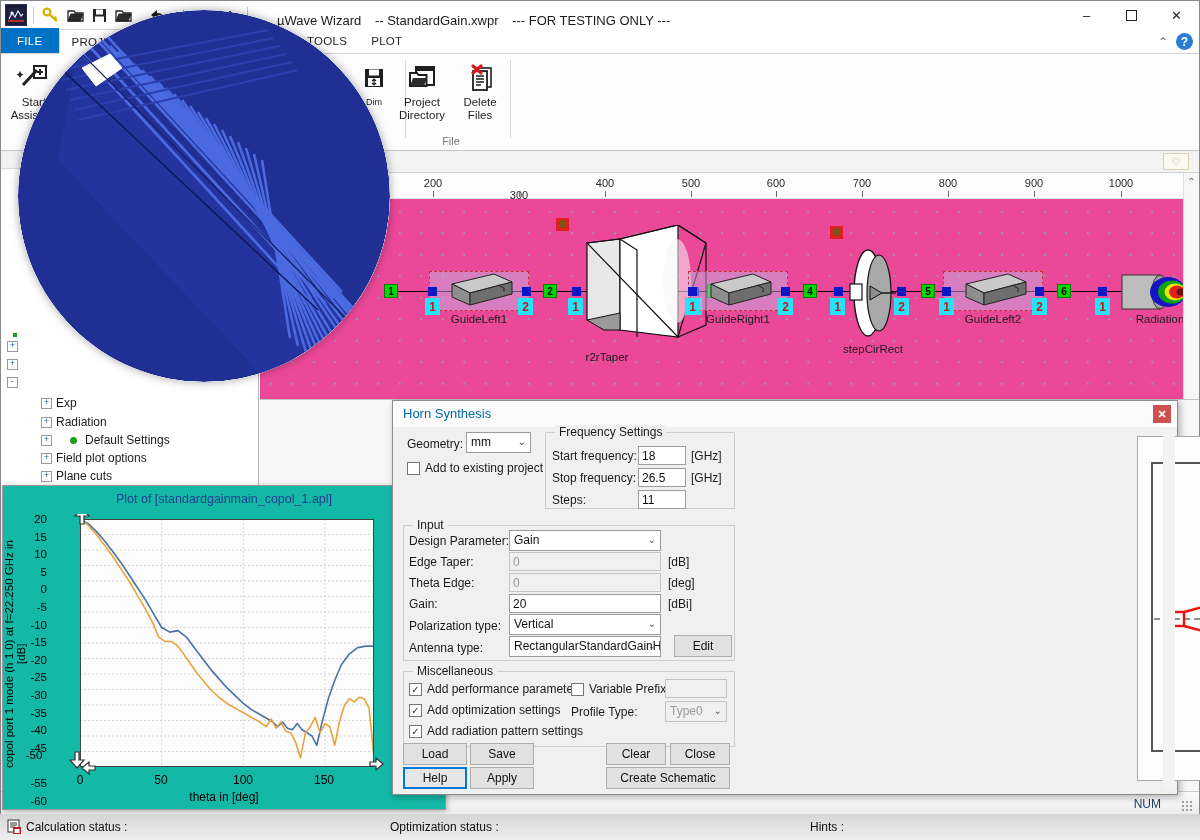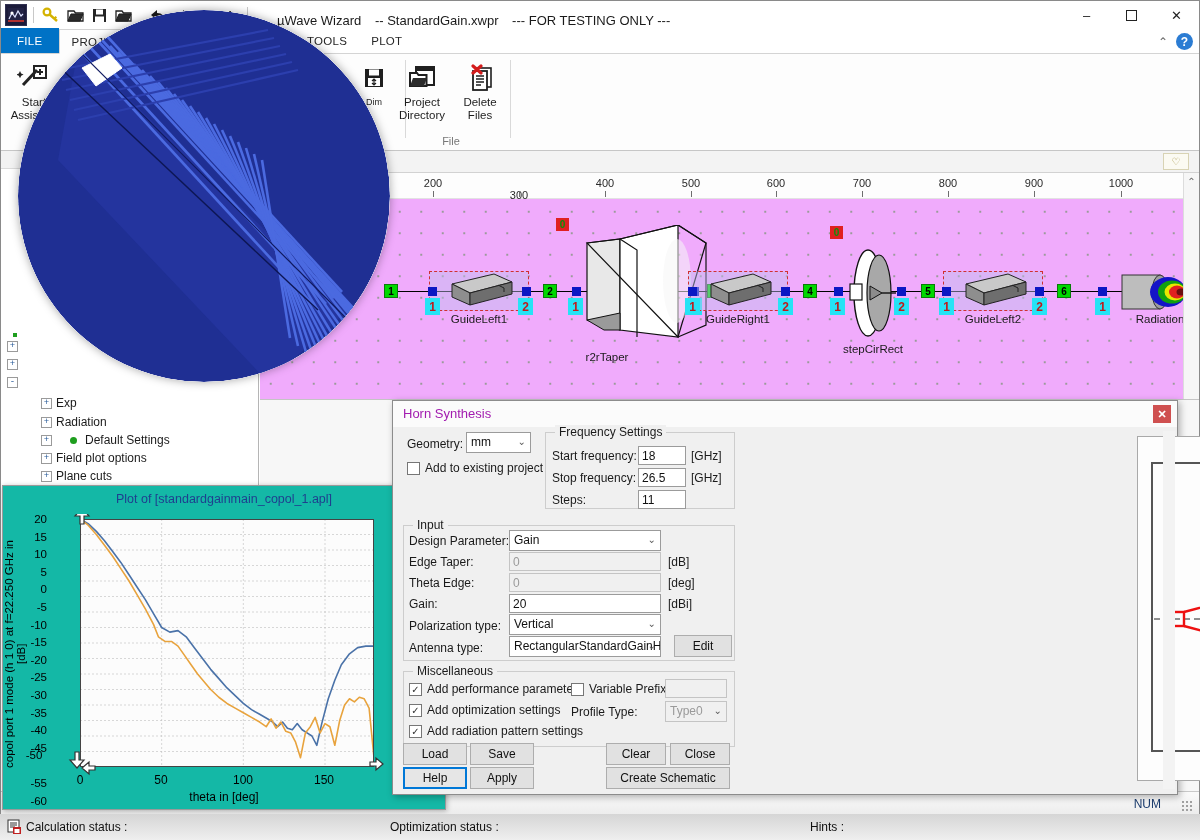--- a/index.html
+++ b/index.html
@@ -111,21 +111,21 @@
   }
   #schemtop {
     position:absolute; left:0; top:0; width:100%; height:22px;
     background:#f3f3f3; border-bottom:1px solid #d2d2d2;
   }
   #schemtop .heart {
     position:absolute; right:10px; top:2px; width:26px; height:17px;
     border:1px solid #d8d3b4; background:#fbfaf2; color:#a08f3f;
     font-size:10px; display:flex; align-items:center; justify-content:center;
   }
-  #schemcanvas { position:absolute; left:0; top:22px; width:100%; height:226px; background:#f0abfc; }
+  #schemcanvas { position:absolute; left:0; top:22px; width:100%; height:226px; background:#ec4899; }
   .ruler-lbl { position:absolute; top:4px; font-size:11px; color:#2a2a2a; transform:translateX(-50%); }
   .ruler-tick { position:absolute; top:18px; width:1px; height:6px; background:#6e6e6e; }
   .vruler-lbl { position:absolute; font-size:11px; color:#2a2a2a;
                 writing-mode:vertical-rl; transform:rotate(180deg); }
   .compname { position:absolute; font-size:11.5px; color:#1b1b1b; transform:translateX(-50%); white-space:nowrap;}
   .greenport {
     position:absolute; width:14px; height:14px; background:#00d800; border:1px solid #0a7a0a;
     color:#000; font-size:10px; font-weight:bold; display:flex; align-items:center; justify-content:center;
   }
   .cyanport {
@@ -209,21 +209,21 @@
            transform:translateY(-50%); }
   .xtick { position:absolute; font-size:12px; color:#000; transform:translateX(-50%); }
 
   
   #dialog {
     position:absolute; left:392px; top:400px; width:786px; height:395px;
     background:#f0f0f0; border:1px solid #8c8c8c;
     box-shadow:2px 2px 7px rgba(0,0,0,0.3);
   }
   #dlgtitlebar { position:absolute; left:0; top:0; width:100%; height:26px; background:#fbfbfb; }
-  #dlgtitle { position:absolute; left:10px; top:5px; font-size:13px; color:#a21caf; }
+  #dlgtitle { position:absolute; left:10px; top:5px; font-size:13px; color:#0369a1; }
   #dlgclose {
     position:absolute; right:6px; top:4px; width:18px; height:18px;
     background:#cf5050; color:#fff; font-size:11px; font-weight:bold;
     display:flex; align-items:center; justify-content:center;
   }
   .dlg-label { position:absolute; font-size:12px; color:#1a1a1a; white-space:nowrap; }
   .dlg-unit  { position:absolute; font-size:12px; color:#1a1a1a; }
   .tinput {
     position:absolute; background:#fff; border:1px solid #9b9b9b;
     font-size:12px; color:#111; padding:1px 3px; height:19px; line-height:16px;

